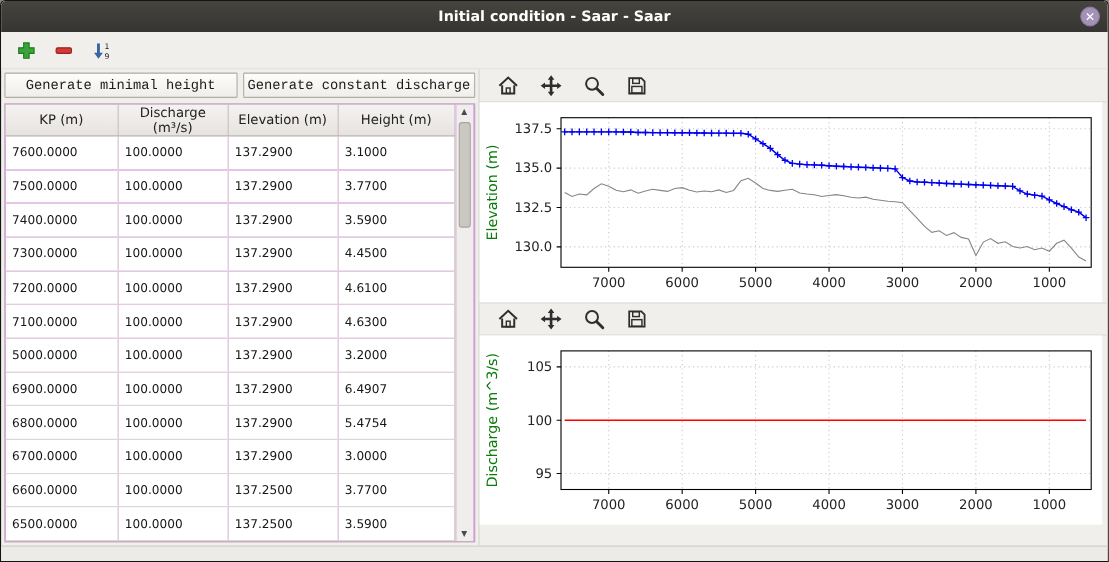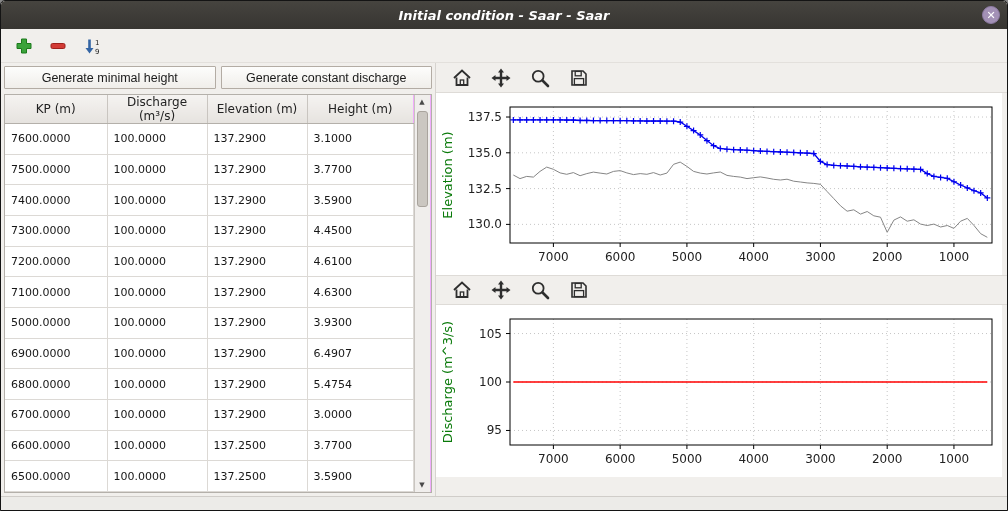--- a/index.html
+++ b/index.html
@@ -1,26 +1,26 @@
 <!DOCTYPE html>
 <html><head>
 <meta charset="utf-8">
 <style>
   * { box-sizing: border-box; margin: 0; padding: 0; }
   html,body { width:1008px; height:511px; font-family:"DejaVu Sans", sans-serif; background:#888; }
   .window{ position:relative; width:1008px; height:511px; border:1px solid #141414; border-radius:5px 5px 0 0; background:#f1efec; overflow:hidden; display:flex; flex-direction:column; }
   .titlebar{ height:28px; flex:0 0 28px; background:linear-gradient(#46443f,#373531); display:flex; align-items:center; justify-content:center; position:relative; border-radius:4px 4px 0 0; }
-  .titlebar .title{ color:#ffffff; font-size:13px; font-weight:bold;font-style:italic; }
+  .titlebar .title{ color:#ffffff; font-size:13px; font-weight:bold; }
   .closebtn{ position:absolute; right:7px; top:5px; width:18px; height:18px; border-radius:50%; background:#a391b6; color:#fff; display:flex; align-items:center; justify-content:center; font-size:11px; cursor:pointer; border:1px solid #8d7aa2; }
   .toolbar{ height:34px; flex:0 0 34px; display:flex; align-items:center; gap:8px; padding:0 10px; background:#f1efec; border-bottom:1px solid #e3e0dc; }
   .tbtn{ width:26px; height:26px; border:none; background:transparent; display:flex; align-items:center; justify-content:center; border-radius:3px; cursor:pointer; }
   .content{ flex:1 1 auto; display:flex; min-height:0; }
   .left{ width:434px; flex:0 0 434px; padding:3px; display:flex; flex-direction:column; }
   .btn-row{ display:flex; gap:5px; margin-bottom:5px; }
-  .btn-row button{ flex:1; height:23px; font-family:Liberation Sans, sans-serif; font-size:12.5px; color:#1a1a1a; background:linear-gradient(#fdfdfc,#f0eeea); border:1px solid #b3aca4; border-radius:1px; cursor:pointer; }
+  .btn-row button{ flex:1; height:23px; font-family:Liberation Mono, monospace; font-size:12.5px; color:#1a1a1a; background:linear-gradient(#fdfdfc,#f0eeea); border:1px solid #b3aca4; border-radius:1px; cursor:pointer; }
   .table-wrap{ flex:1 1 auto; display:flex; border:1px solid #b4b0aa; background:#f0abfc; overflow:hidden; }
   table{ border-collapse:collapse; width:408px; table-layout:fixed; }
   col.c0{width:102px} col.c1{width:100px} col.c2{width:100px} col.c3{width:106px}
   th{ height:23px; font-size:12px; font-weight:normal; color:#222; background:linear-gradient(#f5f3f1,#e6e3df); border-right:1px solid #c9c5c0; border-bottom:1px solid #b4b0aa; text-align:center; }
   th:last-child{ border-right:none; }
   td{ height:28px; font-size:11px; color:#161616; padding:0 6px; border-right:1px solid #dcd9d5; border-bottom:1px solid #dcd9d5; background:#fff; white-space:nowrap; overflow:hidden; }
   .vscroll{ width:16px; flex:0 0 16px; background:#f0eeec; border-left:1px solid #c9c5c0; display:flex; flex-direction:column; }
   .sarrow{ height:14px; flex:0 0 14px; font-size:7px; color:#4a4a4a; display:flex; align-items:center; justify-content:center; cursor:pointer; }
   .strack{ flex:1 1 auto; position:relative; }
   .sthumb{ position:absolute; left:2px; right:2px; top:2px; height:96px; background:#cbc7c1; border:1px solid #a9a49d; border-radius:3px; cursor:grab; }
@@ -121,21 +121,21 @@
               <tr>
                 <td>7100.0000</td>
                 <td>100.0000</td>
                 <td>137.2900</td>
                 <td>4.6300</td>
               </tr>
               <tr>
                 <td>5000.0000</td>
                 <td>100.0000</td>
                 <td>137.2900</td>
-                <td>3.9300</td>
+                <td>3.2000</td>
               </tr>
               <tr>
                 <td>6900.0000</td>
                 <td>100.0000</td>
                 <td>137.2900</td>
                 <td>6.4907</td>
               </tr>
               <tr>
                 <td>6800.0000</td>
                 <td>100.0000</td>

